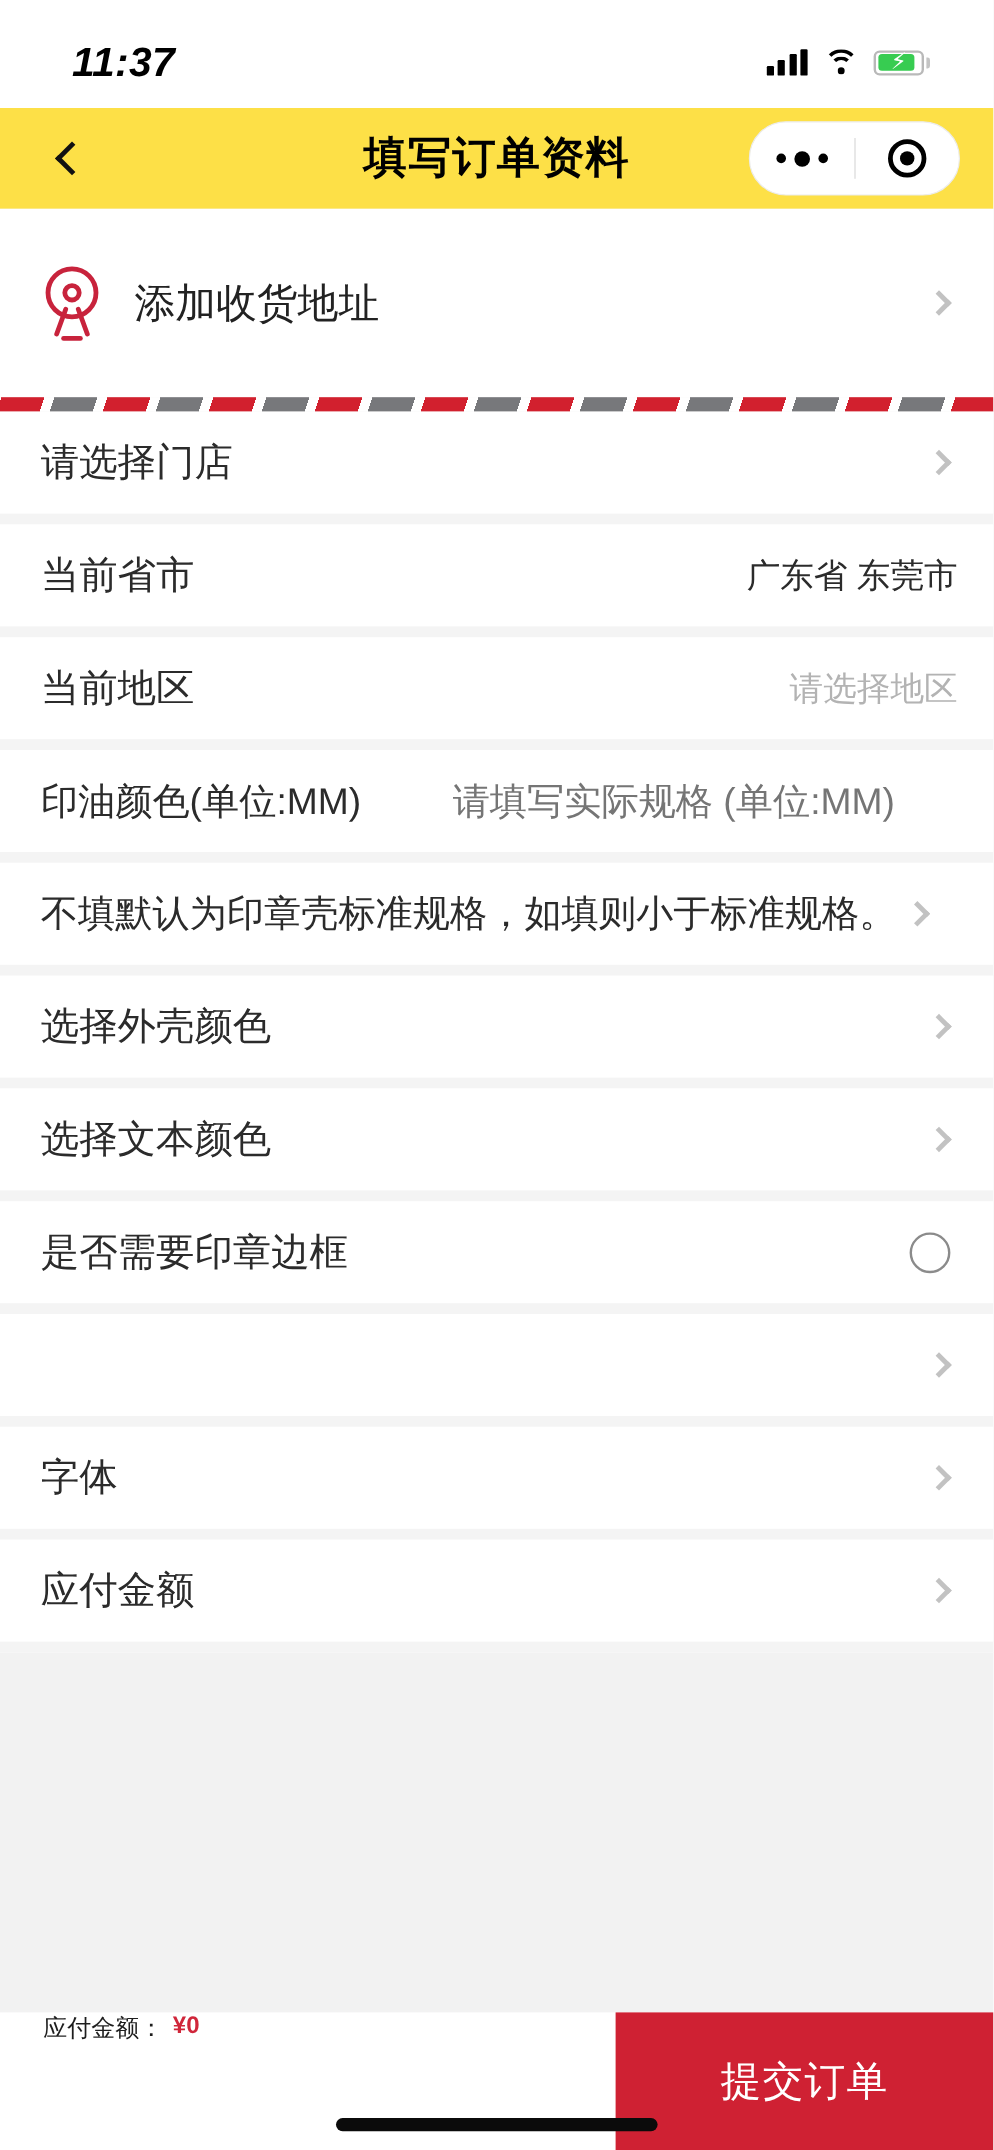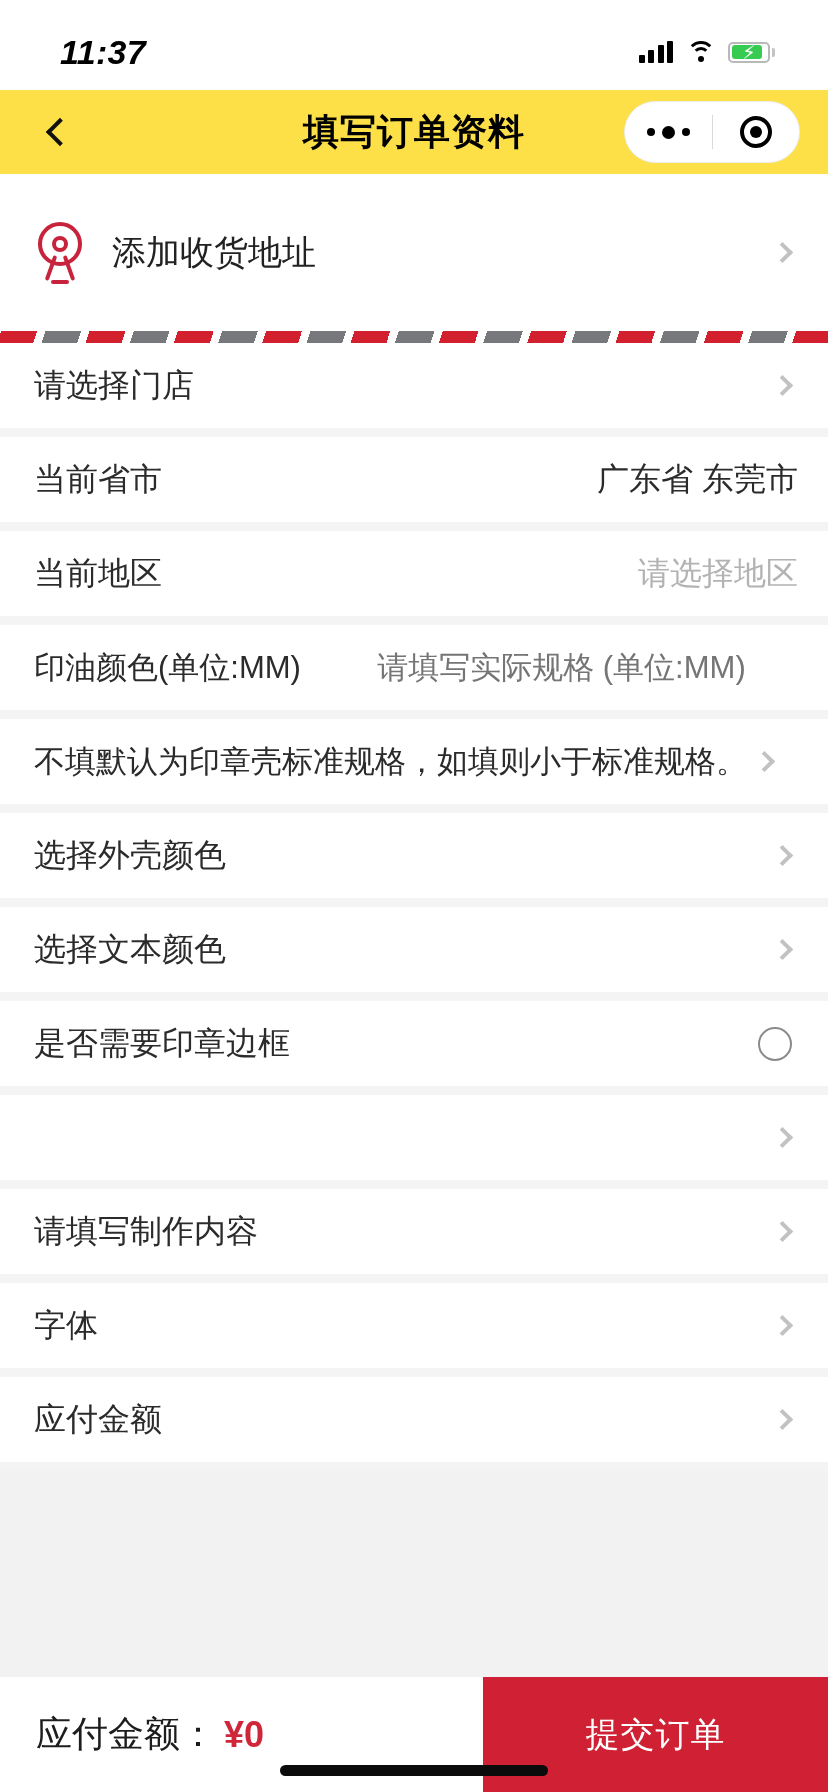--- a/index.html
+++ b/index.html
@@ -164,21 +164,21 @@
     position:relative; width:828px; height:94px;
     background:#ffffff;
     display:flex; align-items:center; padding:0 30px 0 34px;
     border-bottom:9px solid #f4f4f4;
   }
   .row .lbl {
     font-size:32px; color:#2b2b2b; white-space:nowrap;
   }
   .row .lbl.sm { font-size:31px; }
   .row .val {
-    margin-left:auto; font-size:32px; color:#2b2b2b; white-space:nowrap;
+    margin-left:auto; font-size:28px; color:#2b2b2b; white-space:nowrap;
   }
   .row .val.ph { color:#b3b3b3; }
   .row .inputfield {
     margin-left:24px; flex:1; font-size:31px; color:#b6b6b6;
     border:none; outline:none; background:transparent;
     font-family:inherit;
     text-align:center;
   }
   .chev {
     margin-left:auto; flex:0 0 auto;
@@ -192,26 +192,26 @@
     width:34px; height:34px; border-radius:50%;
     border:2px solid #8b8b8b; background:#fff; margin-right:6px;
   }
 
   
   .footer {
     position:absolute; left:0; bottom:0; width:828px; height:115px;
     background:#ffffff; display:flex; align-items:stretch;
   }
   .pay {
-    flex:1; display:flex; align-items:center; padding-left:36px;
-    font-size:36px; color:#1d1d1d;
+    flex:1; display:flex; align-items:flex-start; padding-left:36px;
+    font-size:20px; color:#1d1d1d;
   }
   .pay .amt { color:#d0263a; font-weight:700; margin-left:8px; }
   .submit {
-    width:345px; background:#cf2133; color:#fff;
+    width:315px; background:#cf2133; color:#fff;
     display:flex; align-items:center; justify-content:center;
     font-size:34px; letter-spacing:1px; border:none;
     font-family:Liberation Serif, serif; cursor:pointer;
   }
   .home-indicator {
     position:absolute; left:50%; transform:translateX(-50%);
     bottom:16px; width:268px; height:11px;
     background:#0b0b0b; border-radius:6px; z-index:5;
   }
 </style>
@@ -317,24 +317,20 @@
 
     <div class="row">
       <div class="lbl">是否需要印章边框</div>
       <div class="radio"></div>
     </div>
 
     <div class="row">
       <div class="chev"></div>
     </div>
 
-    <div class="row">
-      <div class="lbl">请填写制作内容</div>
-      <div class="chev"></div>
-    </div>
 
     <div class="row">
       <div class="lbl">字体</div>
       <div class="chev"></div>
     </div>
 
     <div class="row">
       <div class="lbl">应付金额</div>
       <div class="chev"></div>
     </div>

